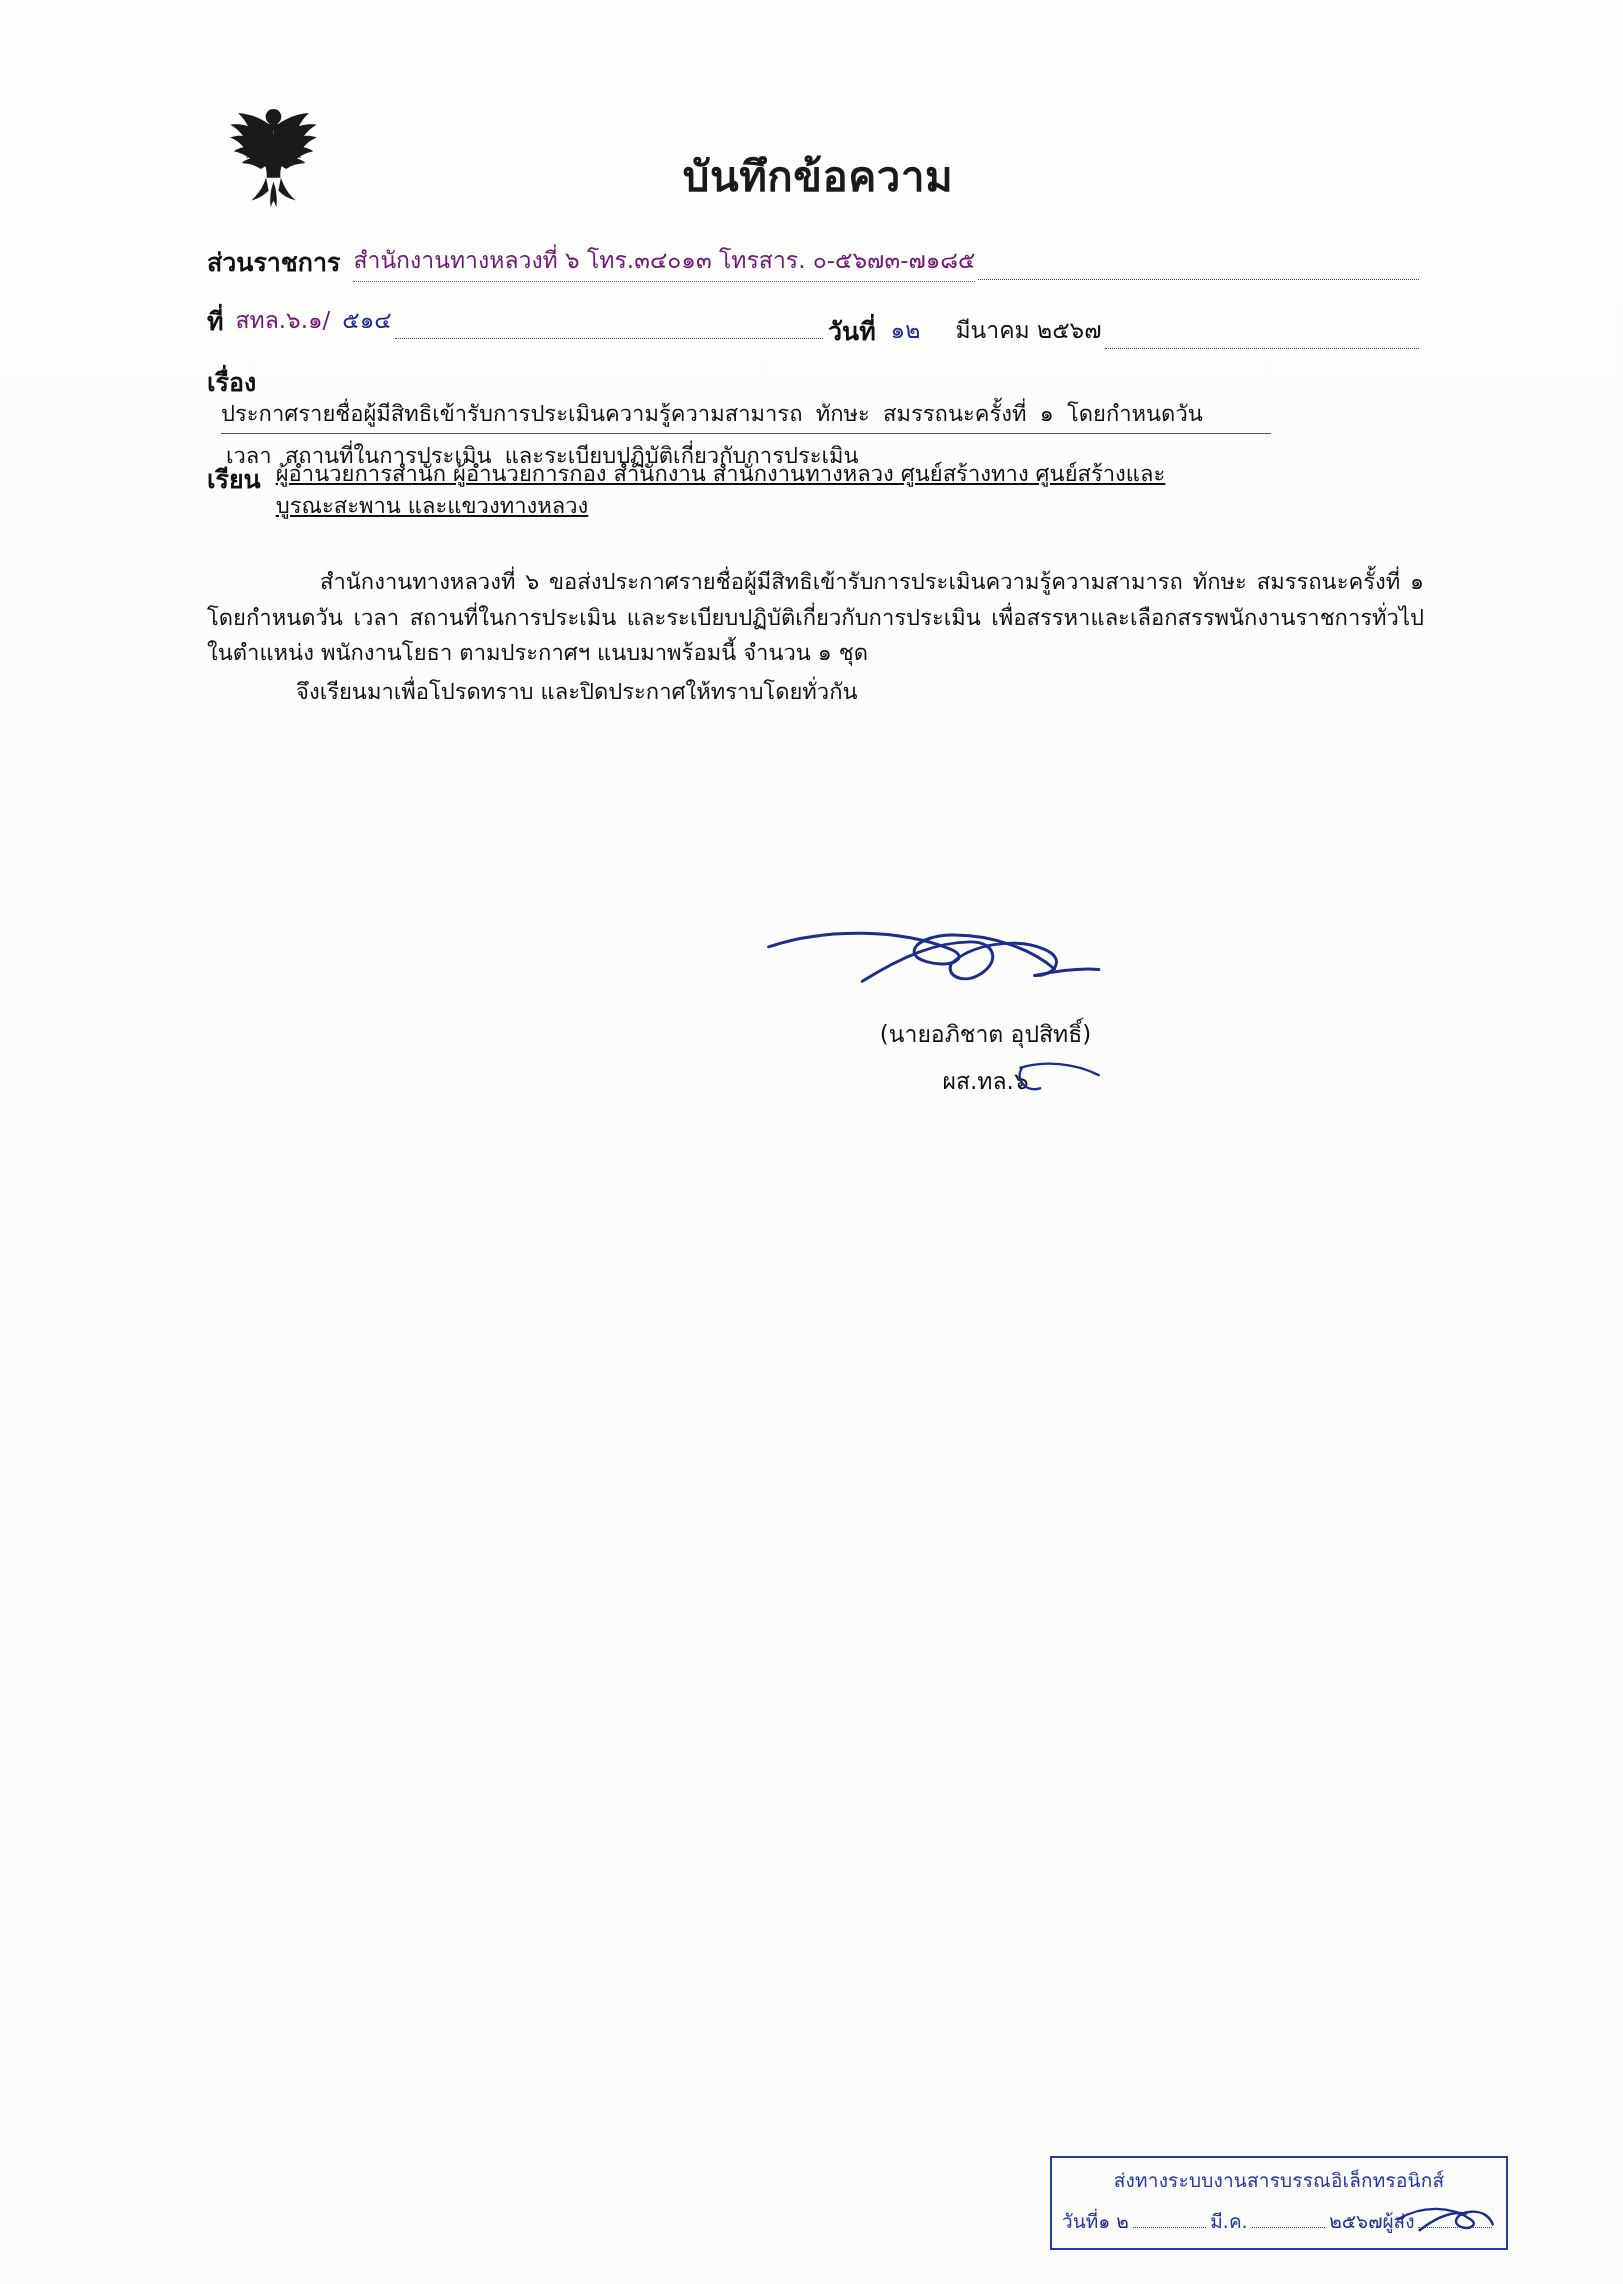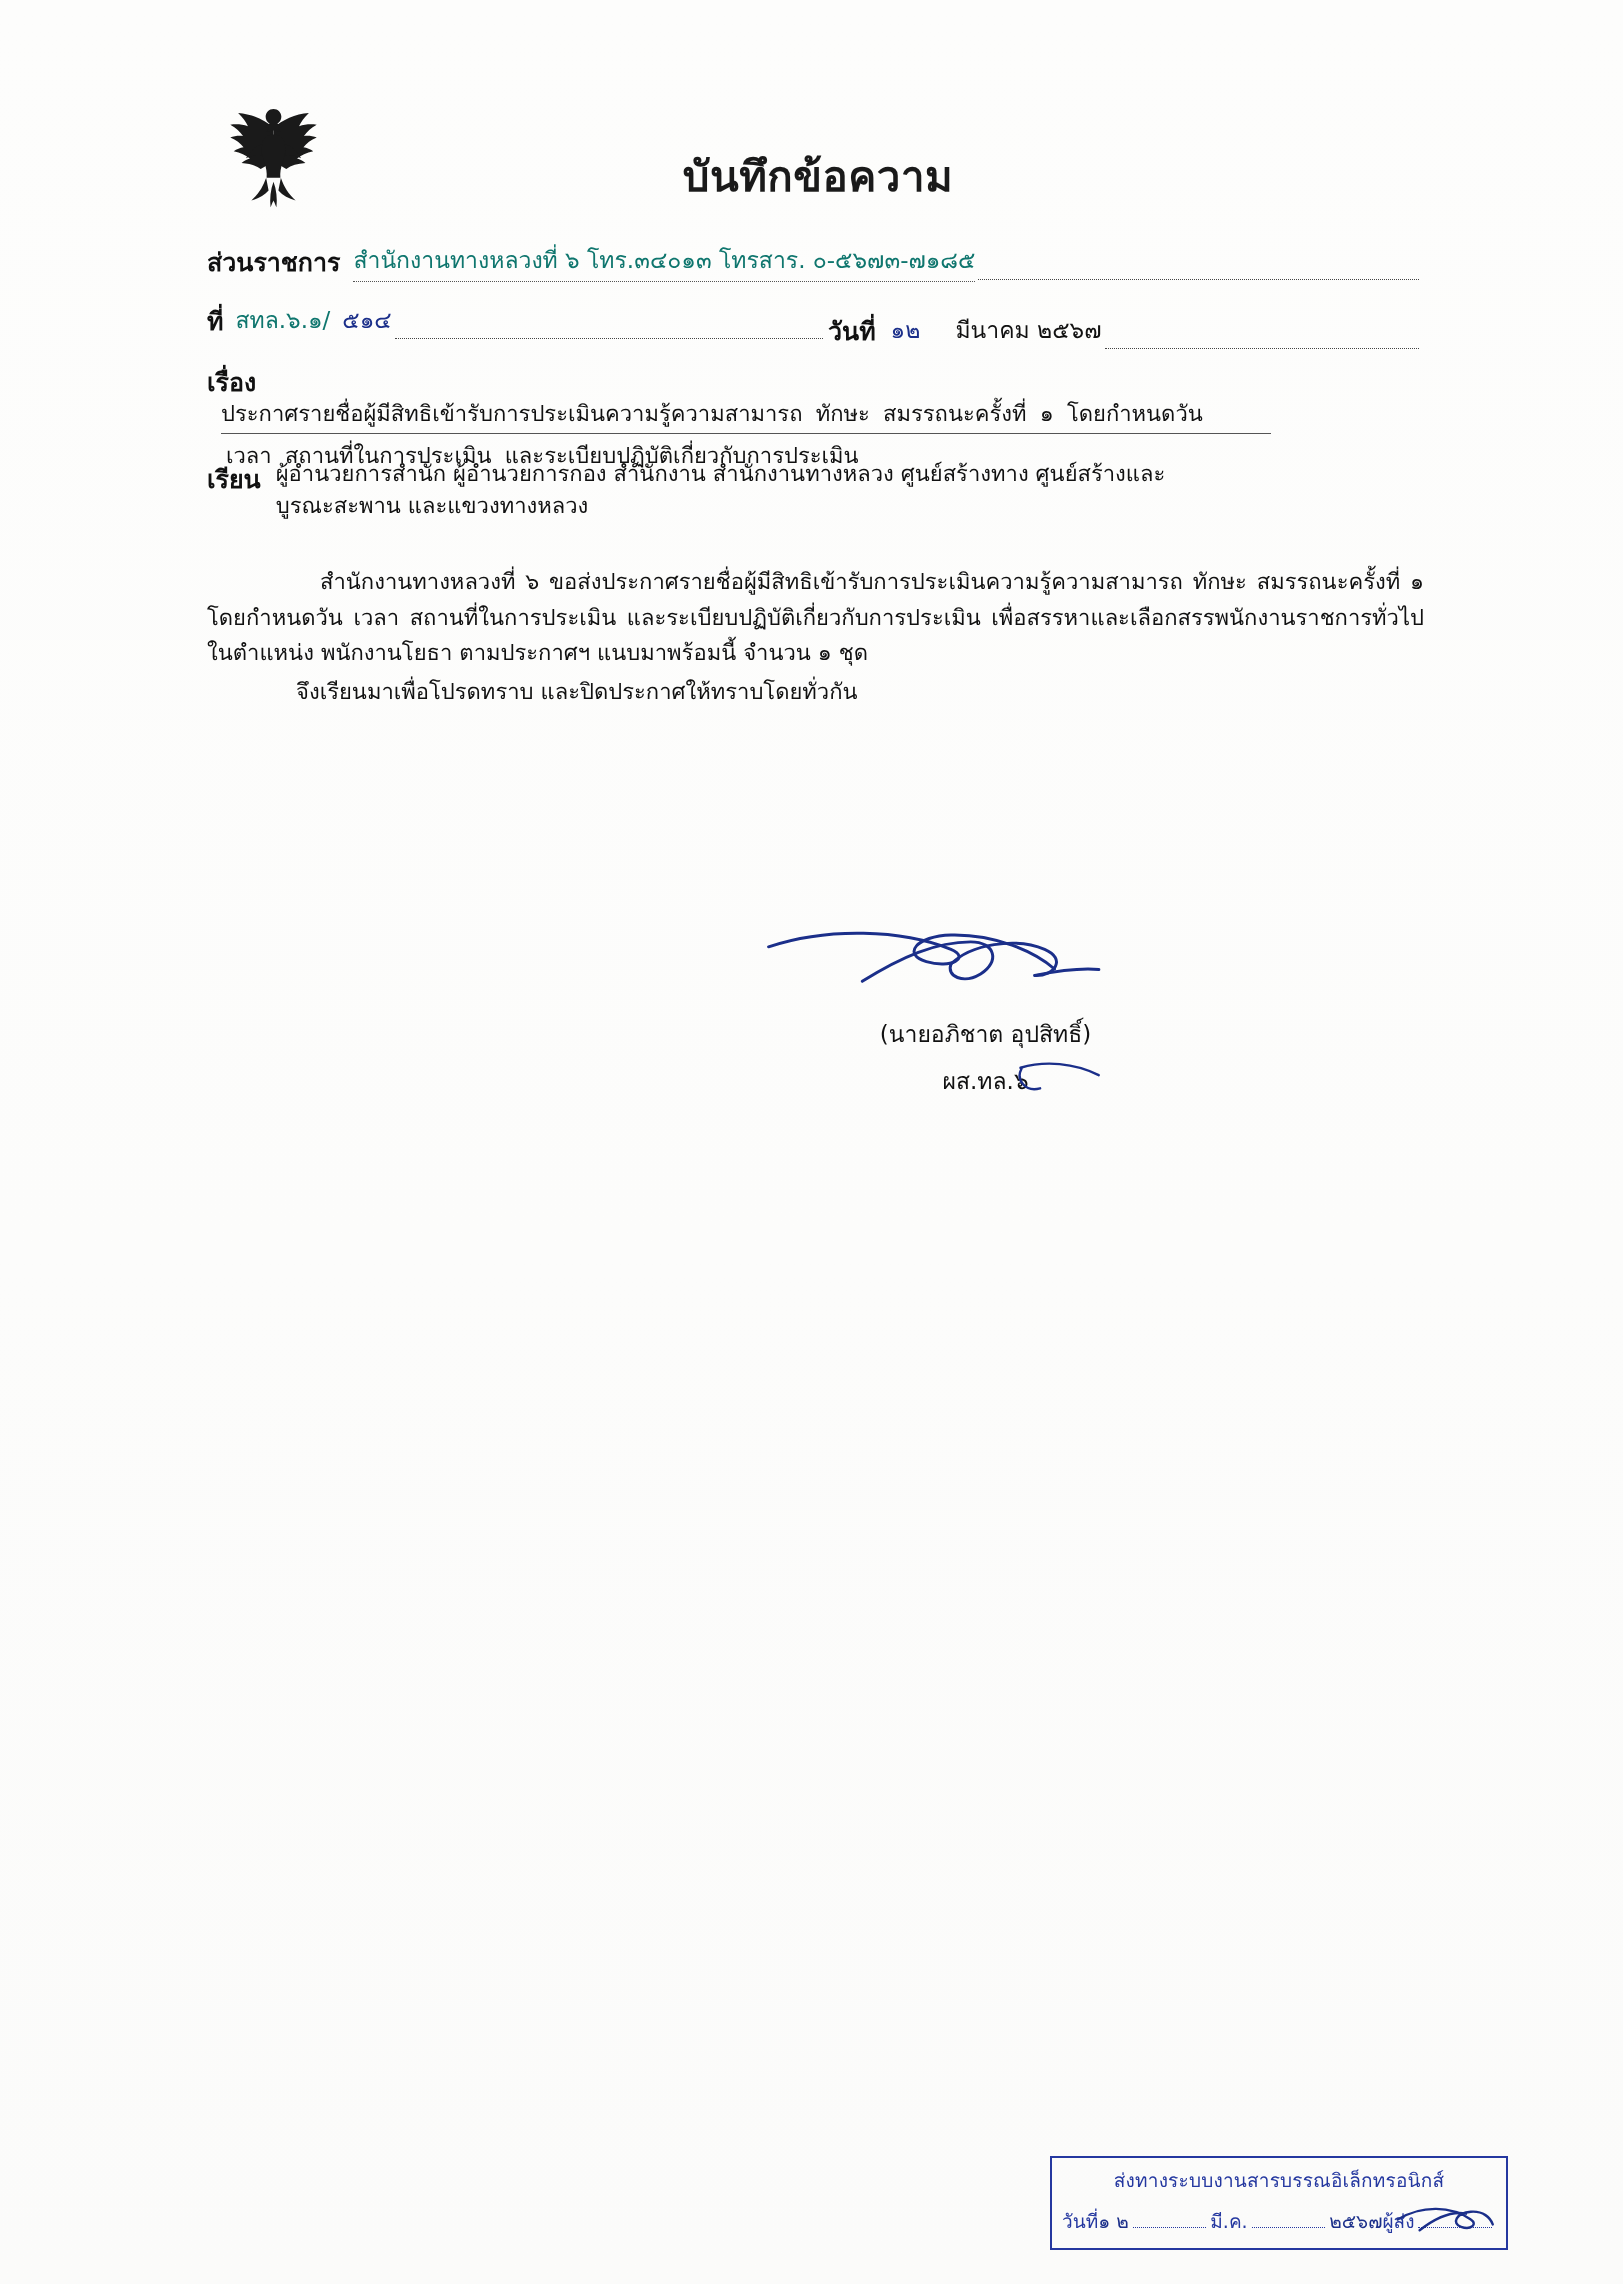--- a/index.html
+++ b/index.html
@@ -57,21 +57,21 @@
   }
   .field-label {
     font-size: 25px;
     font-weight: 700;
     white-space: nowrap;
     color: #111;
   }
   .field-value {
     font-size: 23px;
     white-space: nowrap;
-    color: #0f766e;
+    color: #701a75;
   }
   .dotted-fill {
     border-bottom: 1.5px dotted #444;
     flex: 1;
     height: 3px;
     margin-left: 3px;
   }
 
   
   #row-agency {
@@ -157,20 +157,21 @@
     align-items: flex-start;
   }
   #row-to .field-label { padding-top: 1px; }
   .to-body {
     margin-left: 15px;
     width: 1050px;
   }
   .to-line {
     font-size: 22px;
     line-height: 1.45;
+    text-decoration: underline;
   }
 
   
   .body-block {
     position: absolute;
     left: 207px;
     top: 564px;
     width: 1217px;
     font-size: 22px;
     line-height: 1.62;

